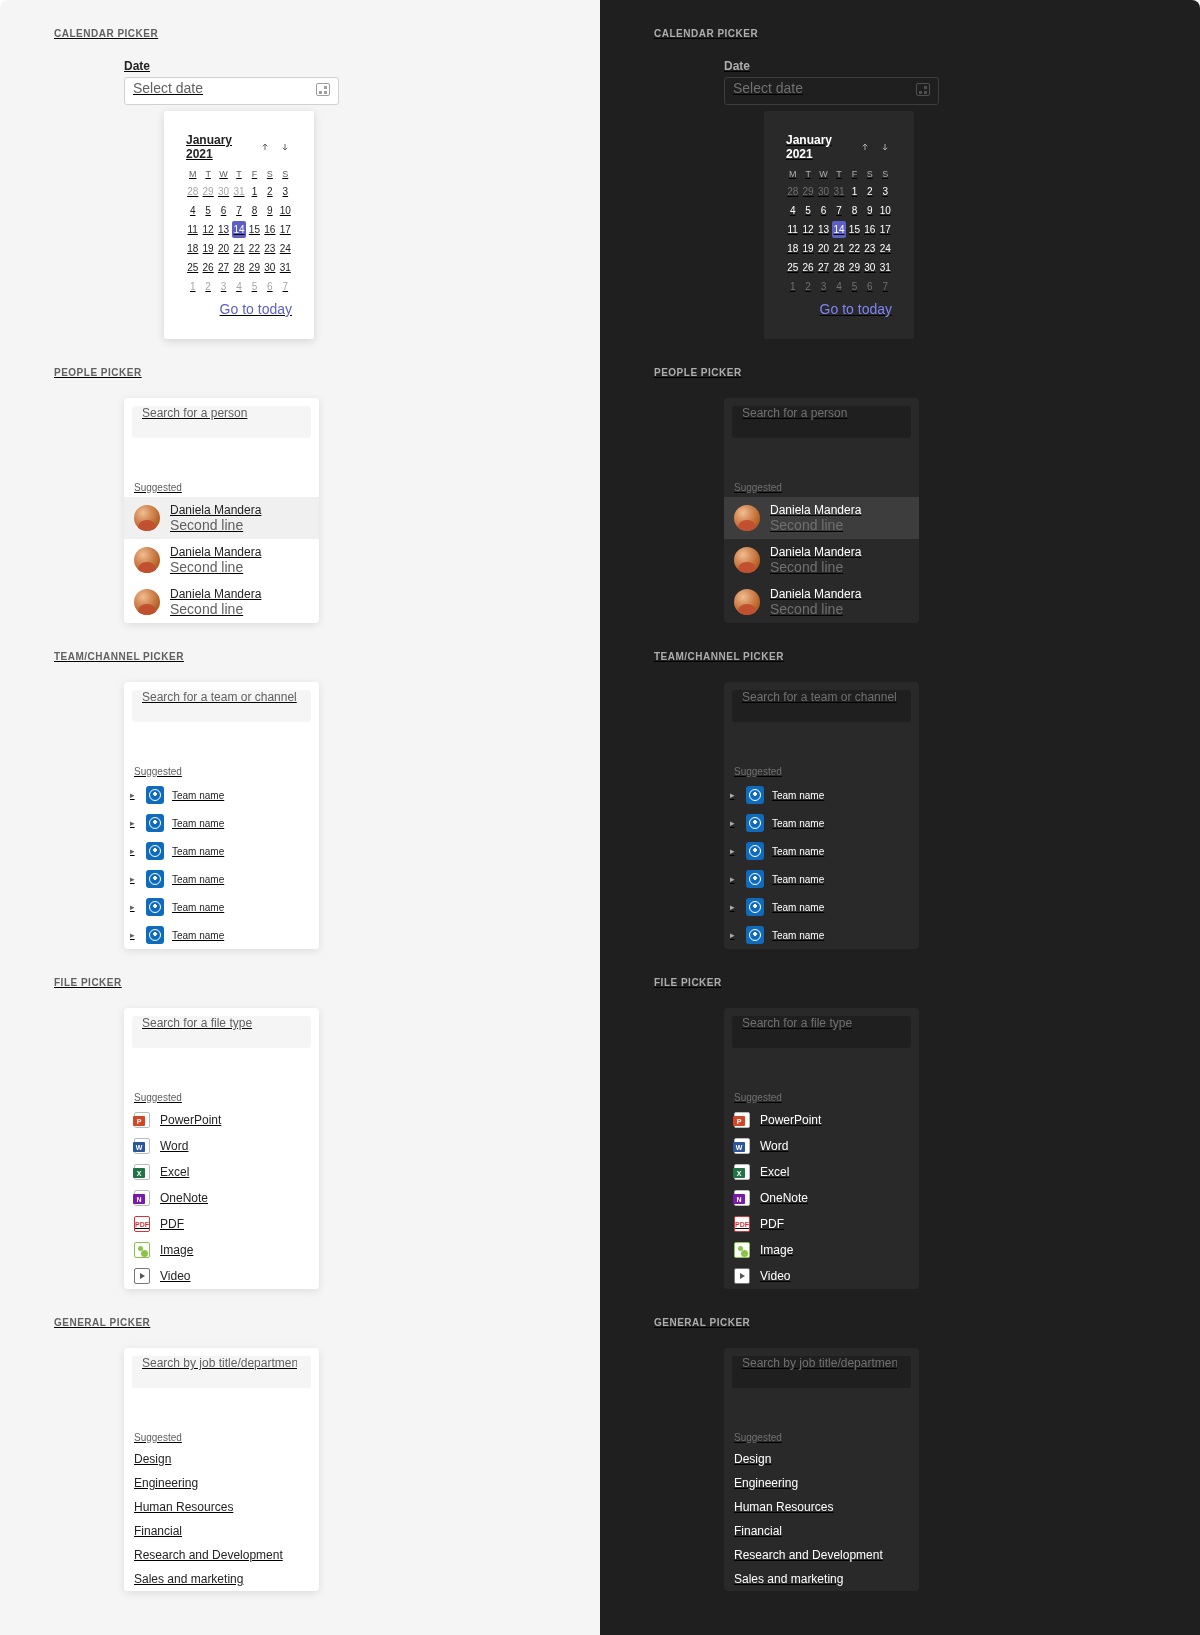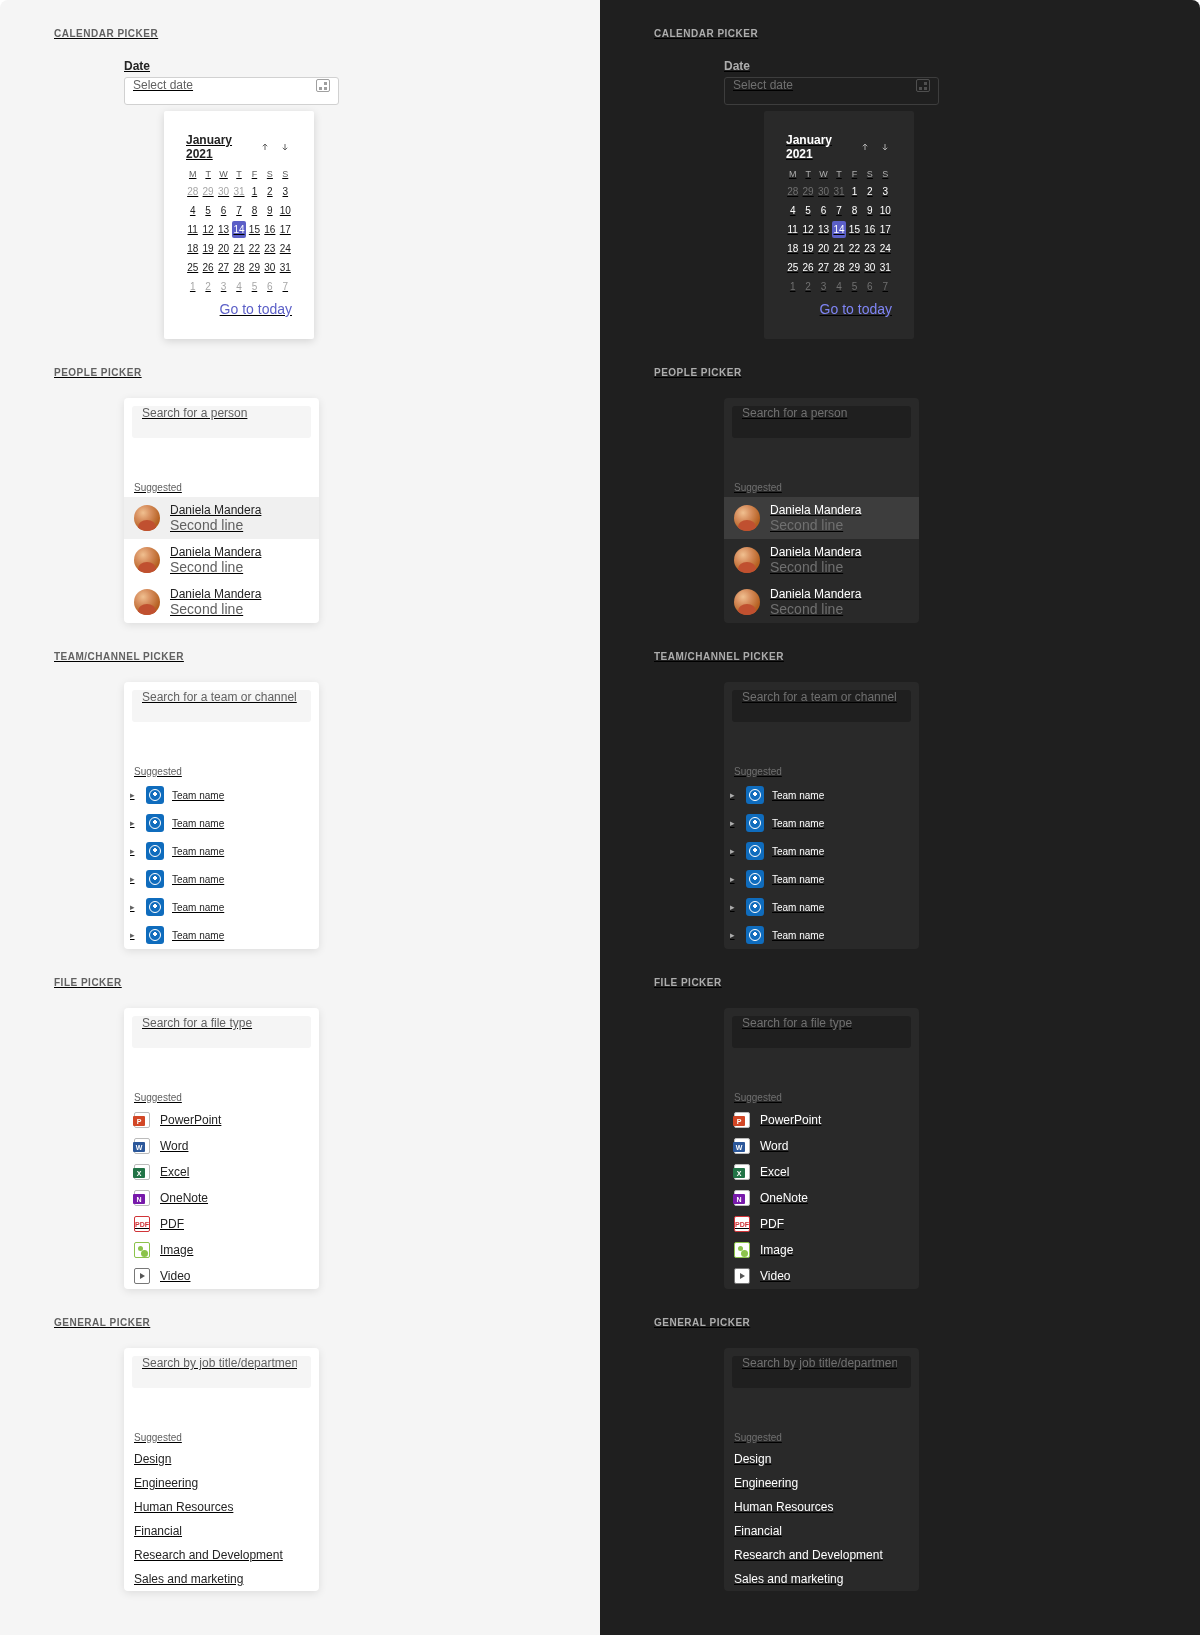--- a/index.html
+++ b/index.html
@@ -15,21 +15,21 @@
 .card { border-radius: 4px; overflow: hidden; }
 .light .card { background: #fff; box-shadow: 0 2px 8px rgba(0,0,0,.1); }
 .dark .card { background: #292929; }
 .indent { margin-left: 70px; width: 215px; }
 .indent2 { margin-left: 70px; width: 195px; }
 
 
 .field-label { font-size: 12px; font-weight: 600; margin-bottom: 4px; }
 .light .field-label { color: #242424; }
 .dark .field-label { color: #adadad; }
-.date-input { height: 28px; border-radius: 3px; padding: 0 8px; display: flex; align-items: flex-start; justify-content: space-between; font-size: 12px; margin-bottom: 6px; }
+.date-input { height: 28px; border-radius: 3px; padding: 8px 8px; display: flex; align-items: flex-end; justify-content: space-between; font-size: 14px; margin-bottom: 6px; }
 .light .date-input { background: #fff; border: 1px solid #d1d1d1; color: #616161; }
 .dark .date-input { background: #1f1f1f; border: 1px solid #3d3d3d; color: #707070; }
 .cal-icon { width: 14px; height: 14px; position: relative; }
 .cal-icon::before { content:""; position:absolute; inset:1px 0 0 0; border:1px solid currentColor; border-radius:2px; opacity:.6; }
 .cal-icon::after { content:""; position:absolute; top:4px; left:3px; width:3px; height:3px; box-shadow: 0 0 0 0 currentColor, 5px 0 0 0 currentColor, 0 5px 0 0 currentColor, 5px 5px 0 0 currentColor; opacity:.6; }
 .calendar { width: 150px; margin-left: 40px; padding: 22px; }
 .light .calendar { background:#fff; box-shadow: 0 2px 8px rgba(0,0,0,.14); border-radius:2px; }
 .dark .calendar { background:#292929; border-radius:2px; }
 .cal-header { display:flex; align-items:center; justify-content:space-between; margin-bottom:6px; }
 .cal-title { font-size: 12px; font-weight:600; }

